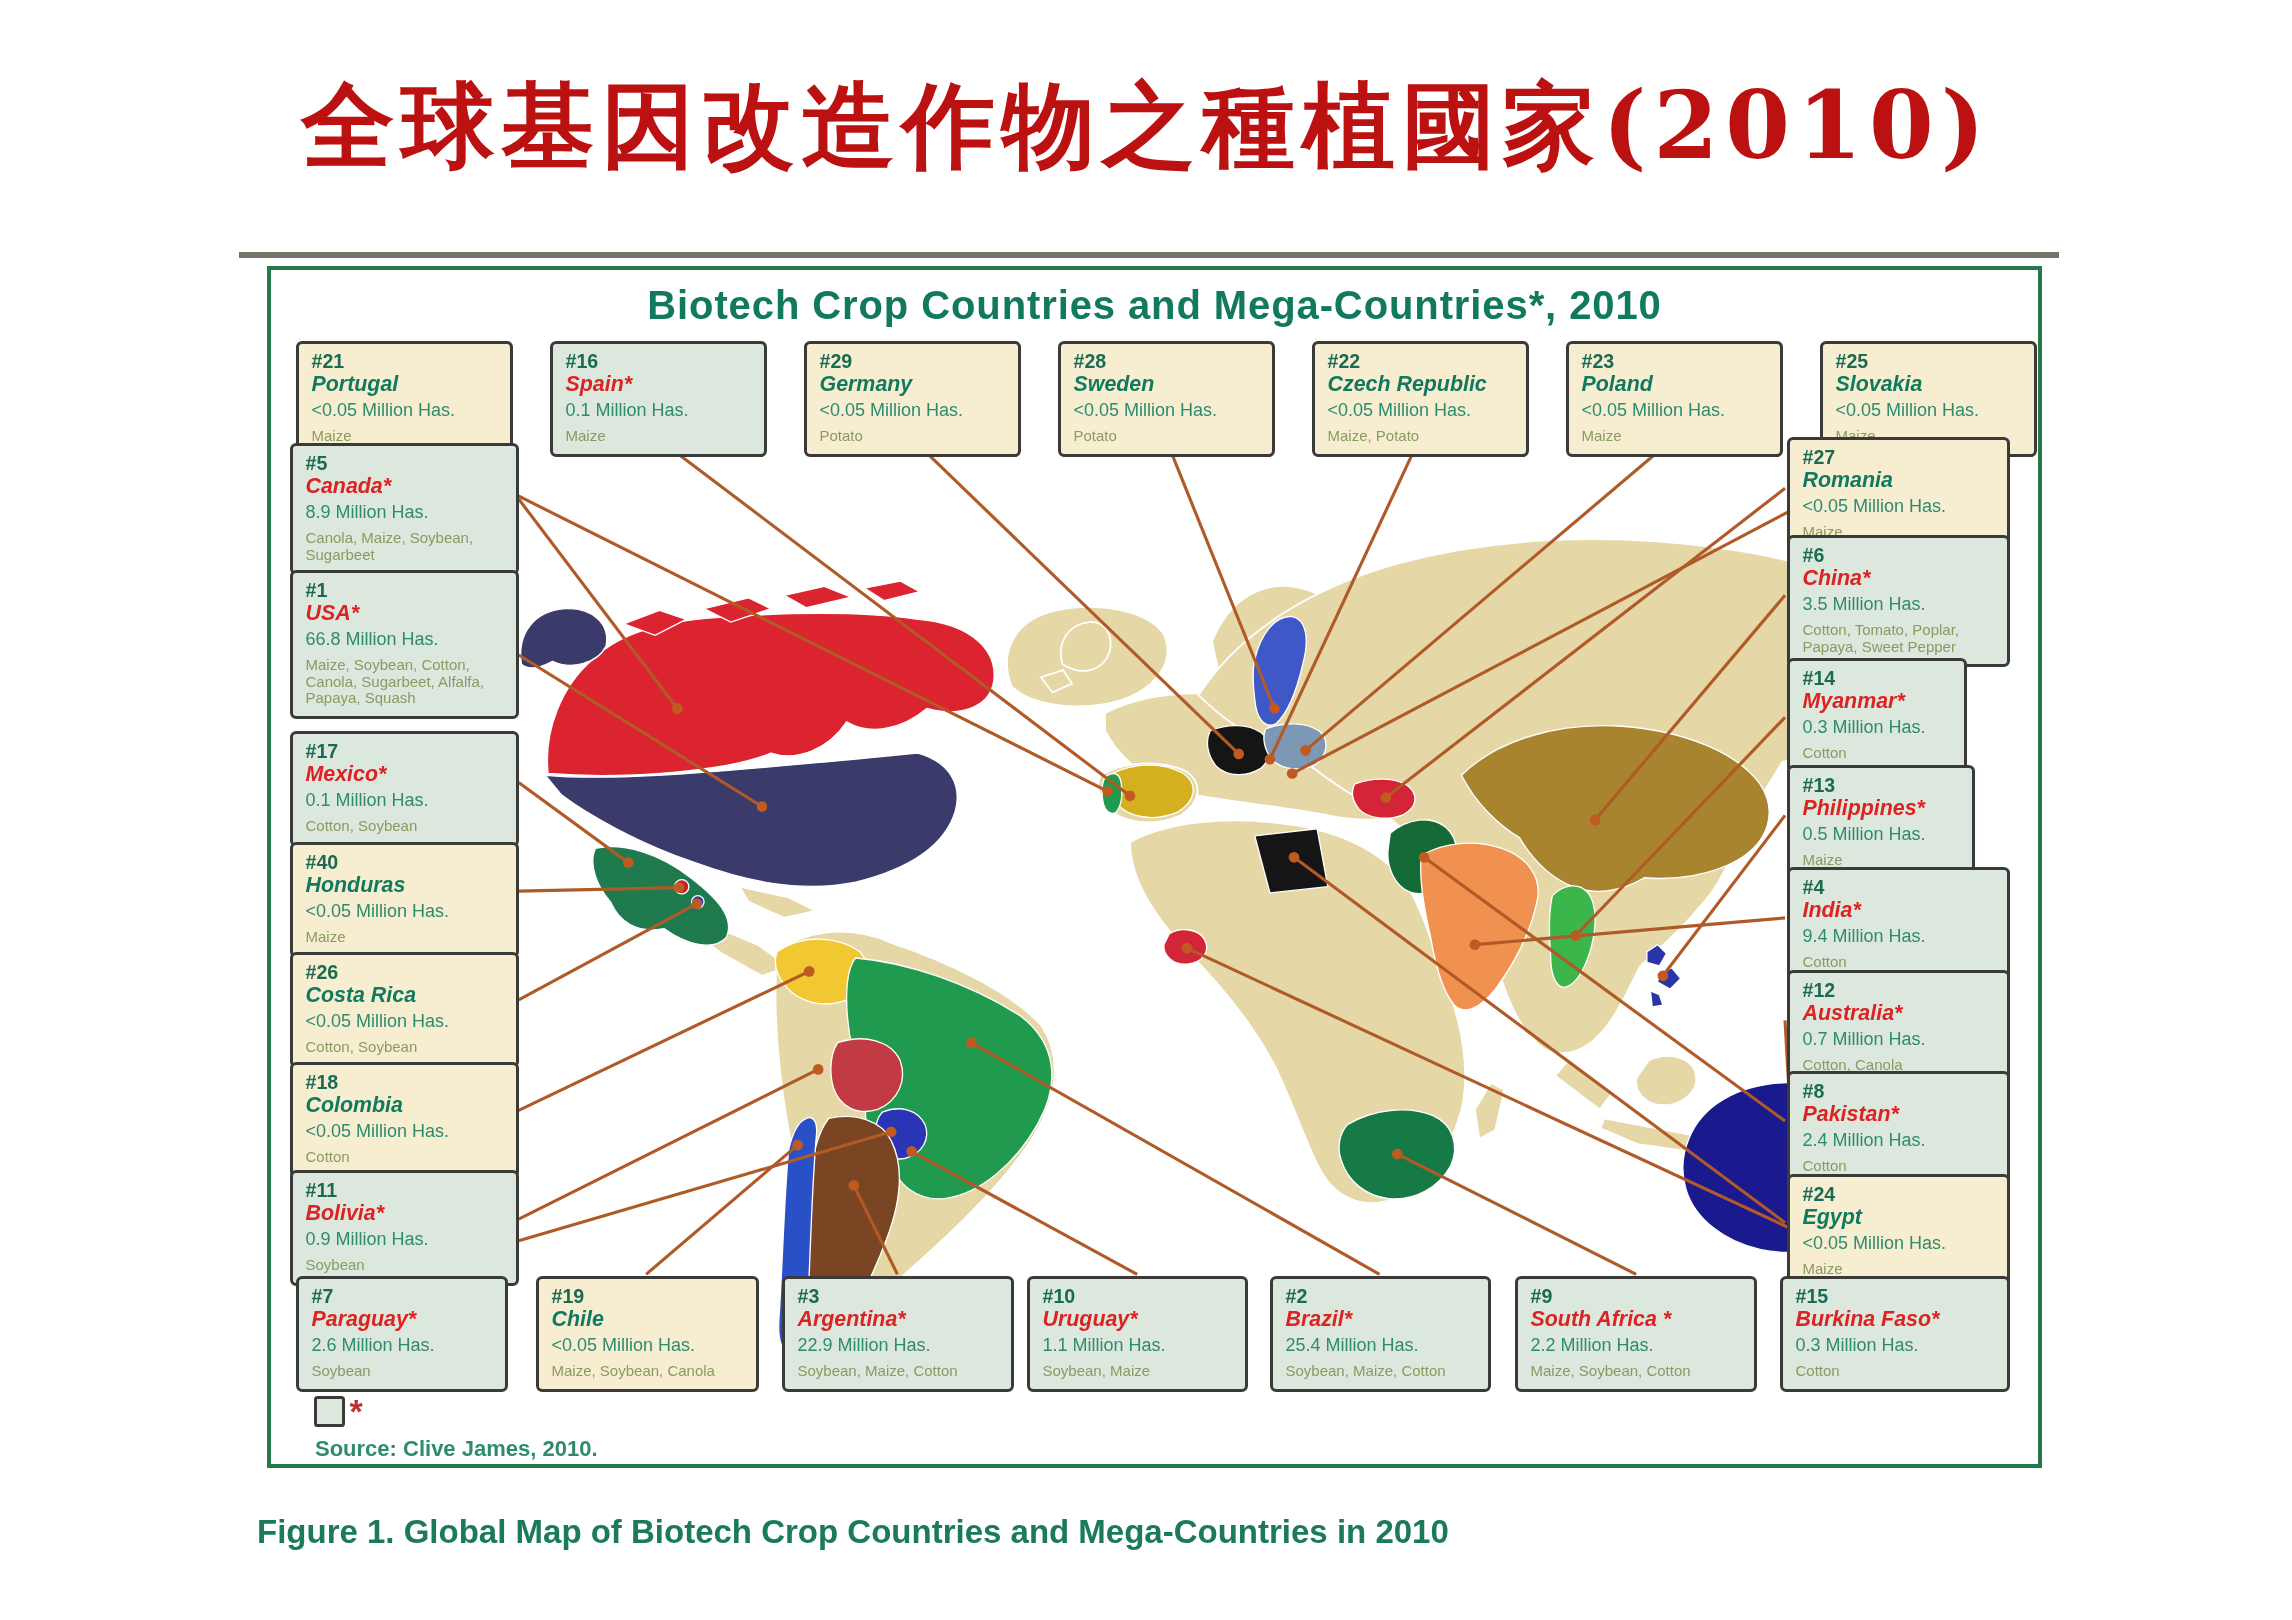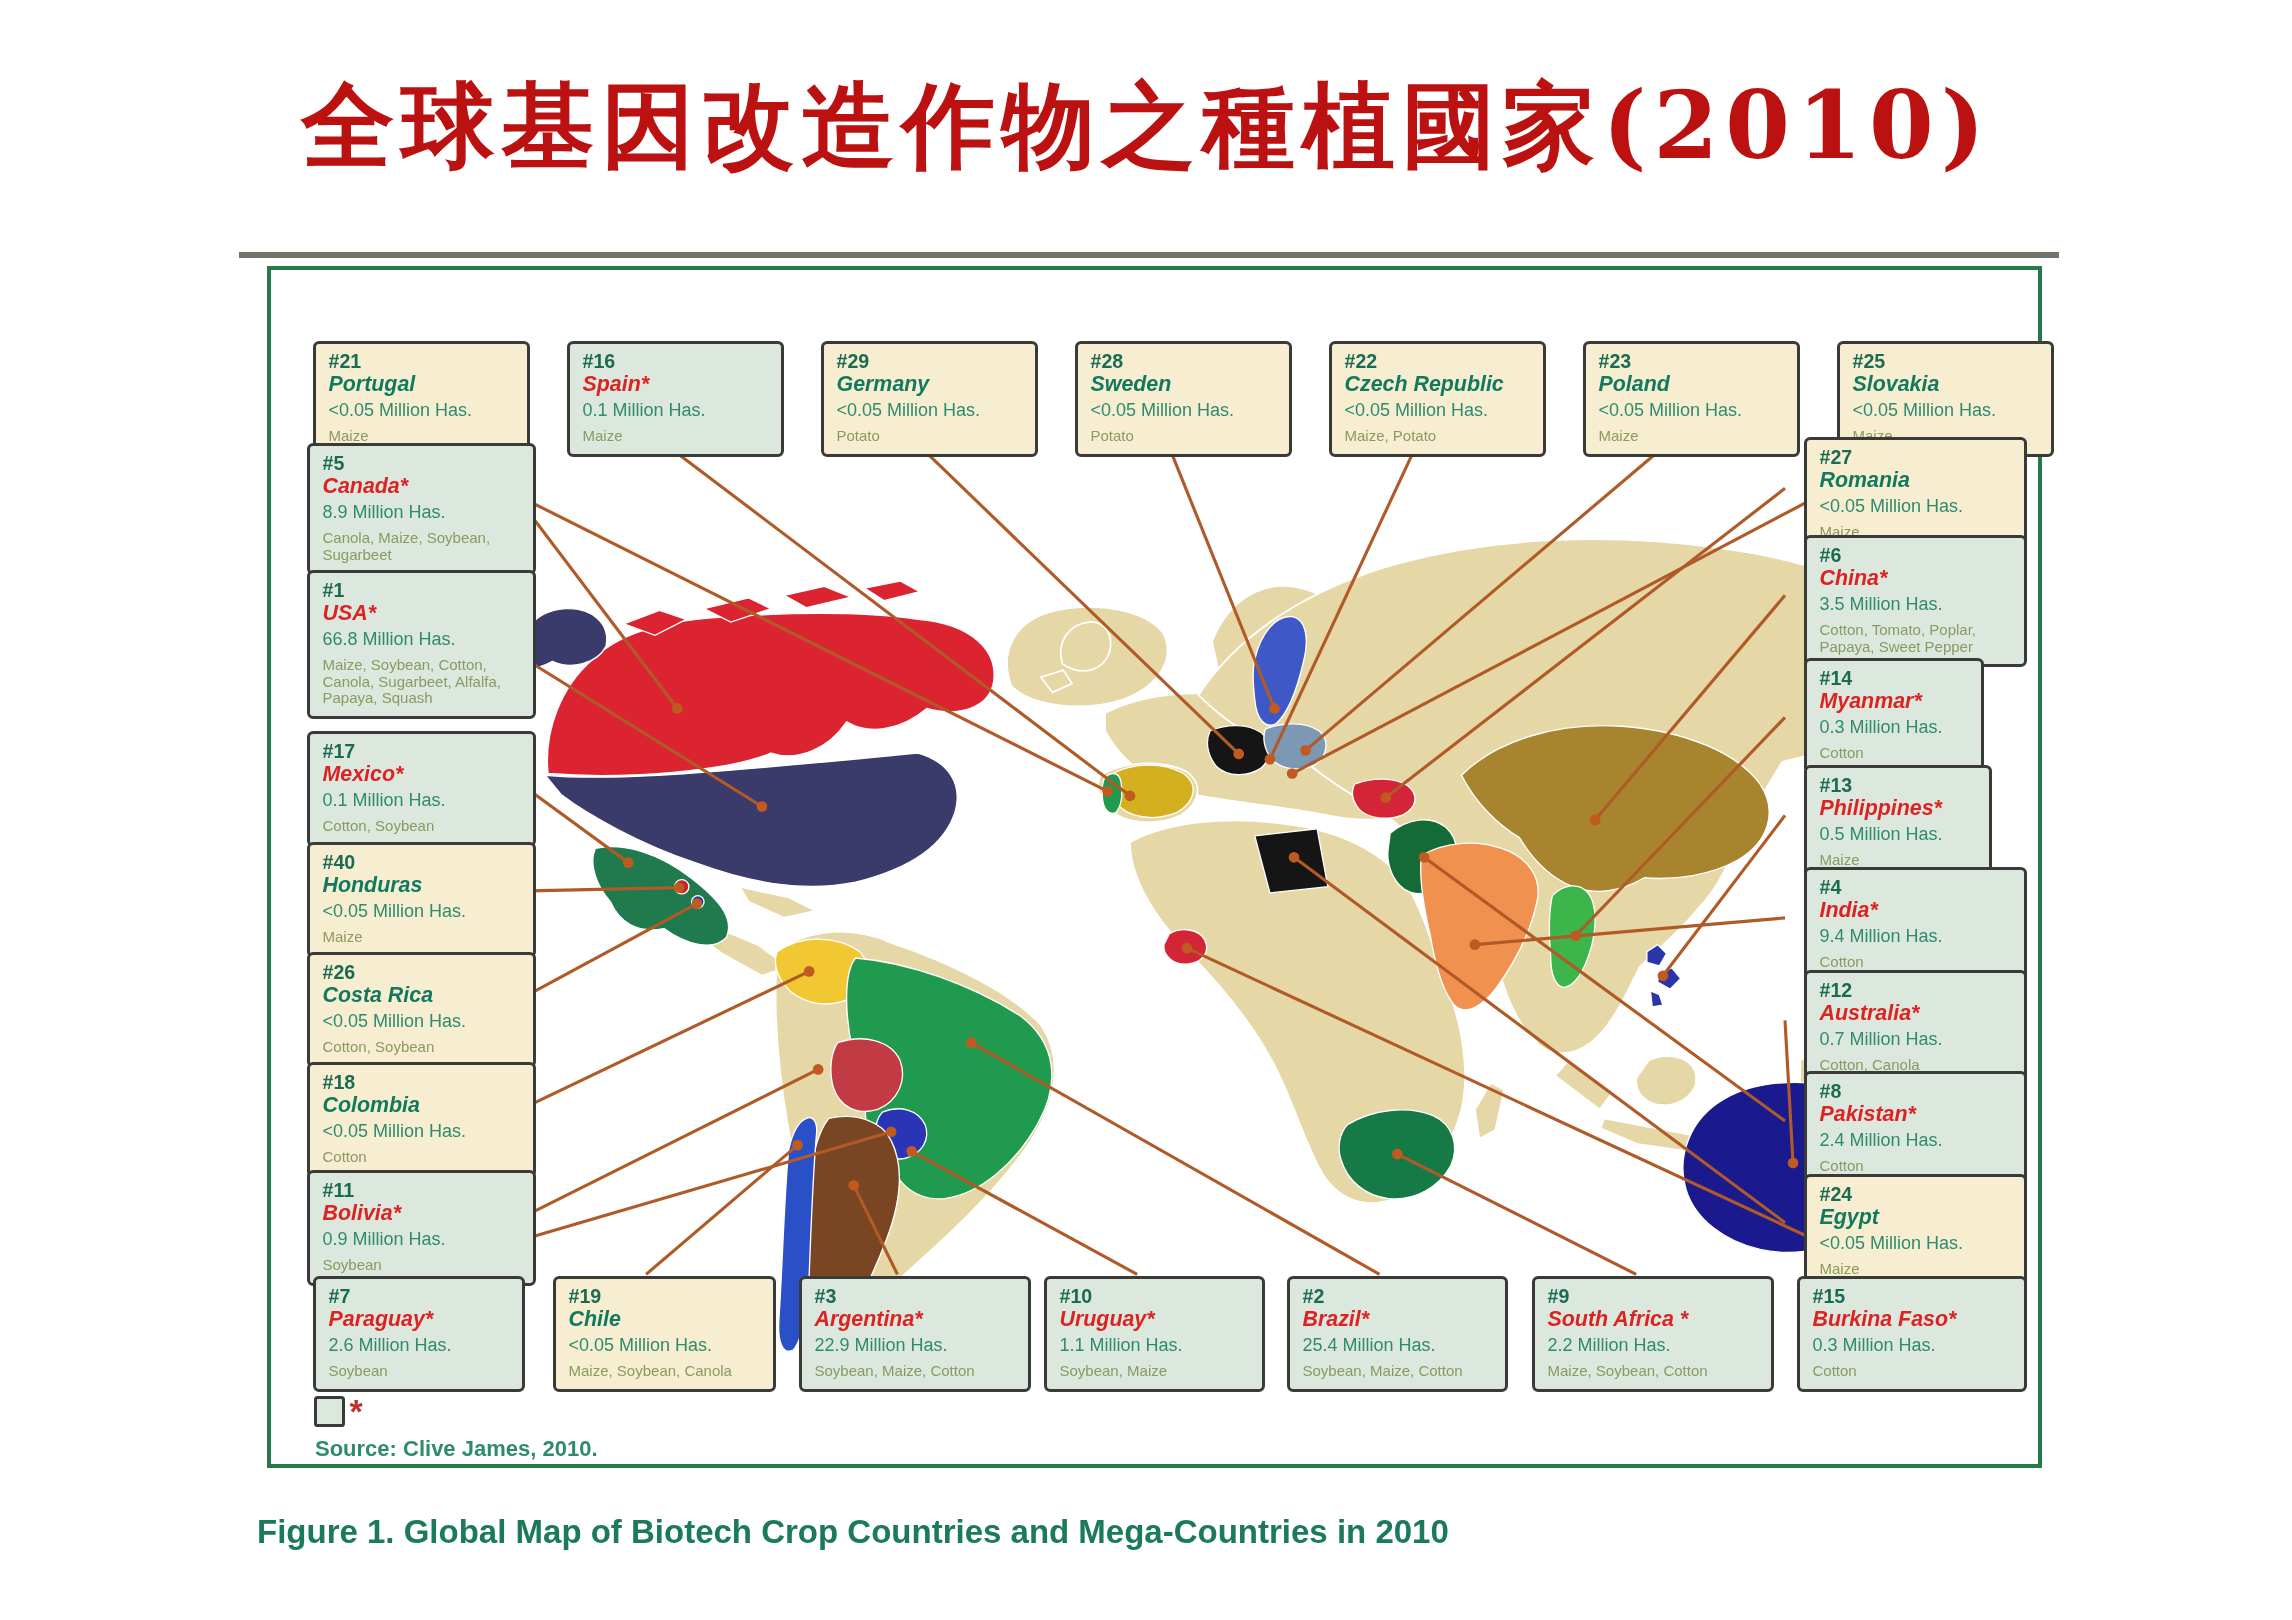--- a/index.html
+++ b/index.html
@@ -10,21 +10,21 @@
     font-family:"DejaVu Serif",serif;font-weight:bold;font-size:93px;color:#bb1111;letter-spacing:7.1px;}
 
   .top-rule{position:absolute;left:239px;top:252px;width:1820px;height:6.2px;background:#73736a;}
 
   .panel{position:absolute;left:267px;top:266px;width:1775px;height:1202px;border:4.5px solid #267a4a;background:#ffffff;box-sizing:border-box;}
   .panel-title{position:absolute;left:267px;top:283px;width:1775px;text-align:center;
     font-size:40px;font-weight:bold;color:#117a5e;letter-spacing:0.9px;}
 
   svg.map-layer{position:absolute;left:0;top:0;width:2293px;height:1621px;pointer-events:none;}
 
-  .cbox{position:absolute;border:3.6px solid #3a3a38;border-radius:6.2px;padding:7.1px 12.5px 9px 12.5px;box-sizing:border-box;line-height:1.12;margin-left:17px;}
+  .cbox{position:absolute;border:3.6px solid #3a3a38;border-radius:6.2px;padding:7.1px 12.5px 9px 12.5px;box-sizing:border-box;line-height:1.12;}
   .cream{background:#f7eed2;}
   .mega{background:#dce8de;}
   .cnum{font-size:19.6px;font-weight:bold;color:#1b6b52;}
   .cname{font-size:21.4px;font-weight:bold;font-style:italic;color:#117a5e;}
   .mega .cname{color:#dd2222;}
   .carea{font-size:18px;color:#2e8b6e;margin-top:2.7px;}
   .ccrops{font-size:15px;color:#8a9a60;margin-top:8px;}
 
   .legend{position:absolute;left:314px;top:1392px;display:flex;align-items:center;}
   .legend-swatch{width:25px;height:25px;background:#dce8de;border:3.6px solid #3a3a38;border-radius:3.6px;flex:0 0 auto;}
@@ -154,20 +154,21 @@
         <circle cx="1790" cy="920" r="6"></circle>
         <circle cx="1768" cy="1050" r="6"></circle>
       <circle cx="1866" cy="1095" r="6"></circle>
         <circle cx="1655" cy="1060" r="6"></circle>
         <circle cx="2012" cy="1305" r="6"></circle>
       <circle cx="1598" cy="962" r="6"></circle>
         <circle cx="1452" cy="962" r="6"></circle>
     </g>
   </svg>
 
+  <div class="panel-title">Biotech Crop Countries and Mega-Countries*, 2010</div>
 
   <div class="cbox cream" style="left:296px;top:341px;width:217px">
       <div class="cnum">#21</div>
       <div class="cname">Portugal</div>
       <div class="carea">&lt;0.05 Million Has.</div>
       <div class="ccrops">Maize</div>
     </div>
   <div class="cbox mega" style="left:550px;top:341px;width:217px">
       <div class="cnum">#16</div>
       <div class="cname">Spain*</div>

